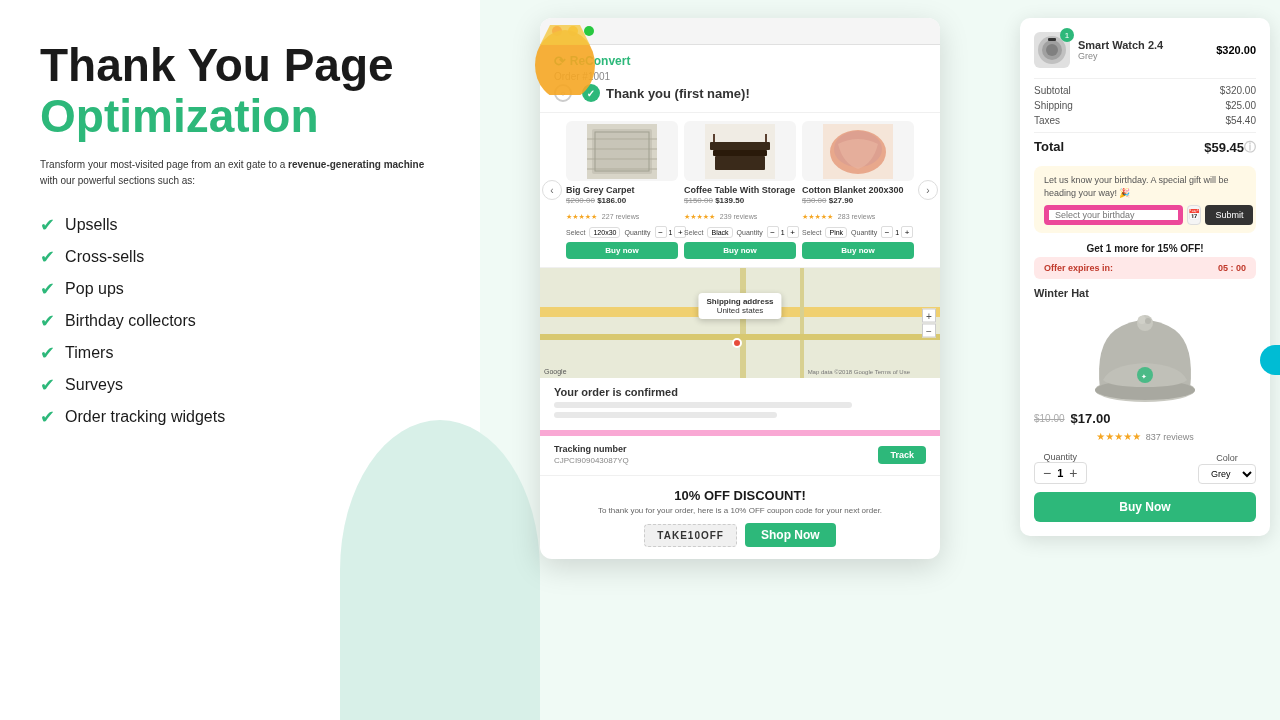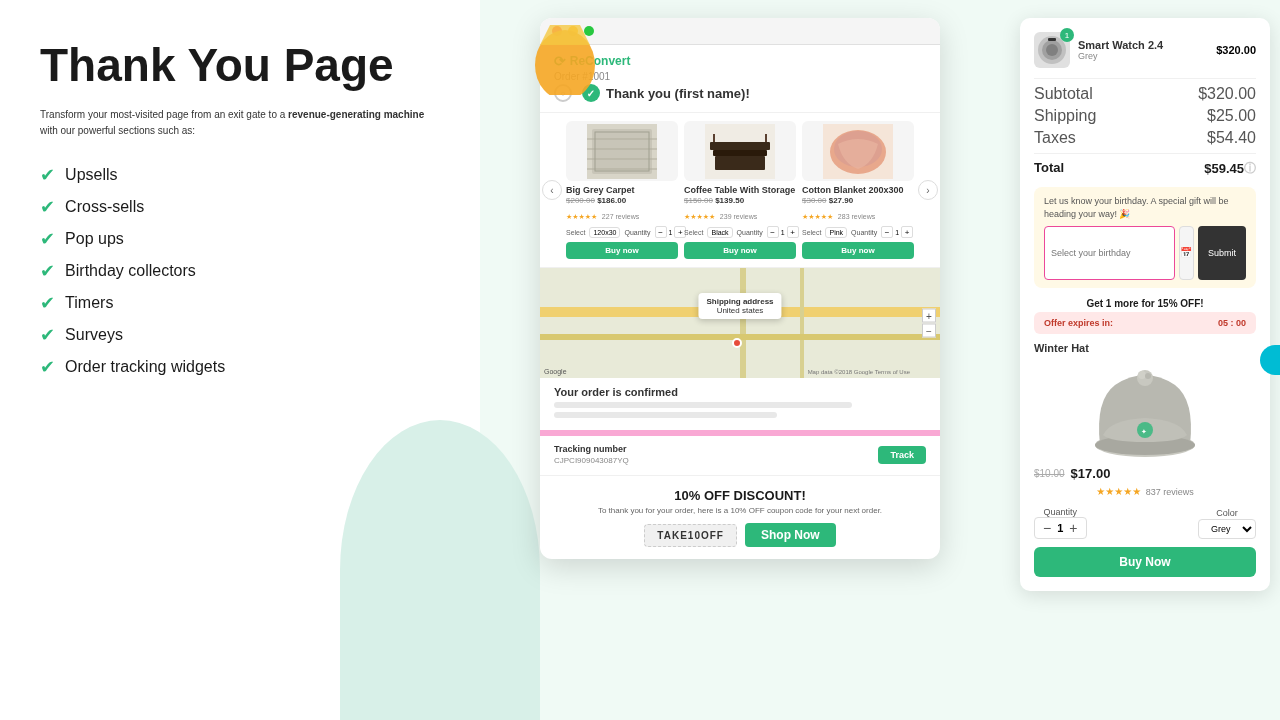--- a/index.html
+++ b/index.html
@@ -492,21 +492,21 @@
       font-weight: 600;
     }
     .divider {
       border: none;
       border-top: 1px solid #f0f0f0;
       margin: 6px 0;
     }
     .summary-row {
       display: flex;
       justify-content: space-between;
-      font-size: 16px;
+      font-size: 10px;
       color: #555;
       margin: 4px 0;
     }
     .summary-row.total {
       font-size: 13px;
       font-weight: 700;
       color: #1a1a1a;
       margin-top: 6px;
     }
     .info-icon {
@@ -522,23 +522,23 @@
       color: #555;
       line-height: 1.4;
     }
     .birthday-input-row {
       display: flex;
       gap: 4px;
       margin-top: 6px;
     }
     .birthday-input {
       flex: 1;
-      border: 1px solid #ec4899;
+      border: 5px solid #ec4899;
       border-radius: 4px;
-      padding: 21px 6px;
+      padding: 0 6px;
       font-size: 9px;
       color: #aaa;
     }
     .birthday-cal-btn {
       width: 24px;
       border: 1px solid #ddd;
       border-radius: 4px;
       background: #f5f5f5;
       display: flex;
       align-items: center;
@@ -675,20 +675,21 @@
       left: 50px;
       z-index: 8;
     }
   </style>
 </head>
 <body>
 
 <div class="left-panel">
   <h1>
     <span class="heading-main">Thank You Page</span><br>
+    <span class="heading-accent">Optimization</span>
   </h1>
   <p class="subtext">
     <span>Transform your most-visited page from an exit gate to a</span> <strong>revenue-generating machine</strong> <span>with our powerful sections such as:</span>
   </p>
   <ul class="feature-list">
     <li>
         <span class="check-icon">✔</span>
         <span>Upsells</span>
       </li>
     <li>

